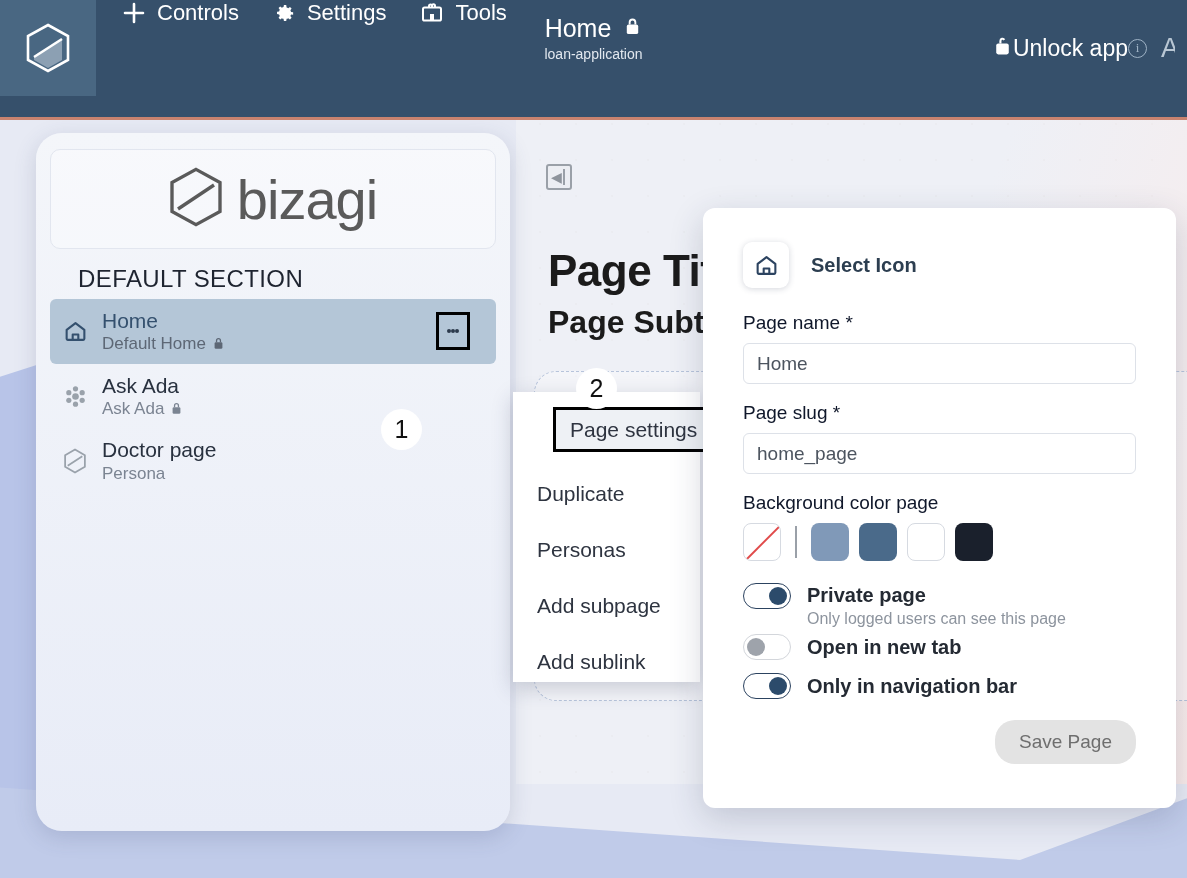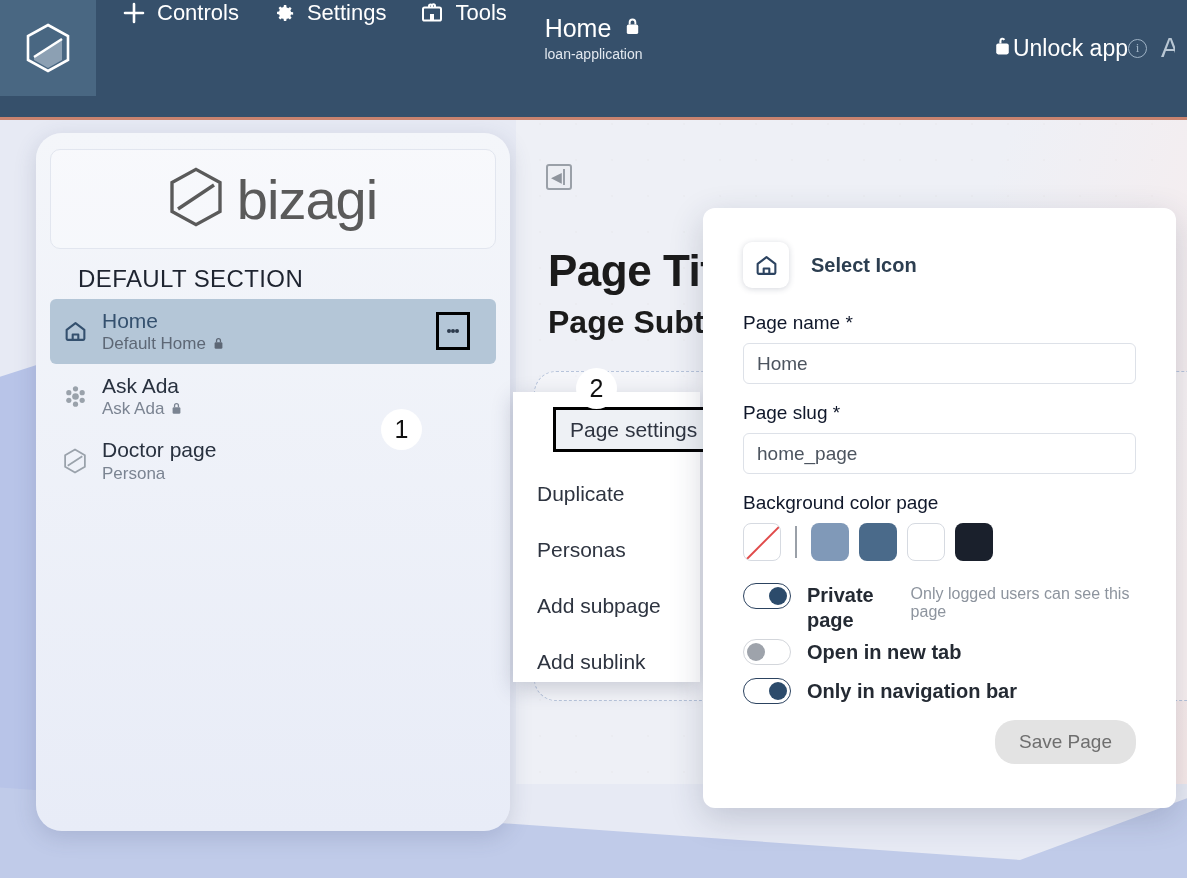--- a/index.html
+++ b/index.html
@@ -217,21 +217,21 @@
   .toggle {
     width: 48px; height: 26px; border-radius: 14px; background: #fff;
     border: 1.6px solid #2c4360; position: relative; flex: 0 0 48px; cursor: pointer;
   }
   .toggle .knob {
     position: absolute; top: 3px; right: 3px; width: 18px; height: 18px;
     border-radius: 50%; background: #2c4b6b;
   }
   .toggle.off { border-color: #d3d6db; }
   .toggle.off .knob { right: auto; left: 3px; background: #9ea3ab; }
-  .toggle-texts { display: flex; flex-direction: row; }
+  .toggle-texts { display: flex; flex-direction: column; }
   .toggle-title { font-size: 20px; color: #242a33; font-weight: bold; line-height: 1.25; }
   .toggle-help { font-size: 16px; color: #8d949e; margin-top: 2px; }
   .save-row { position: absolute; right: 40px; bottom: 44px; }
   .save-btn {
     background: #e3e3e3; color: #6e6e6e; border: none; border-radius: 20px;
     padding: 11px 24px; font-size: 19px; font-family: inherit; cursor: pointer;
   }
 </style>
 </head>
 <body>

